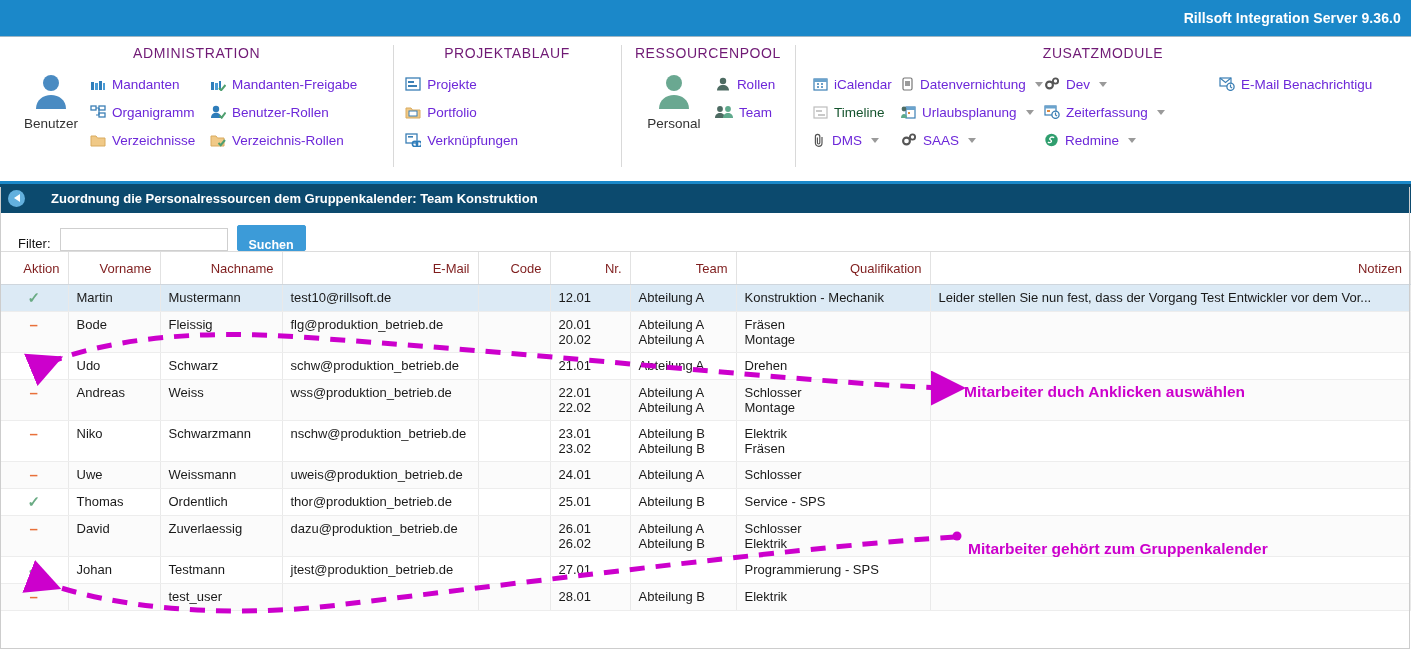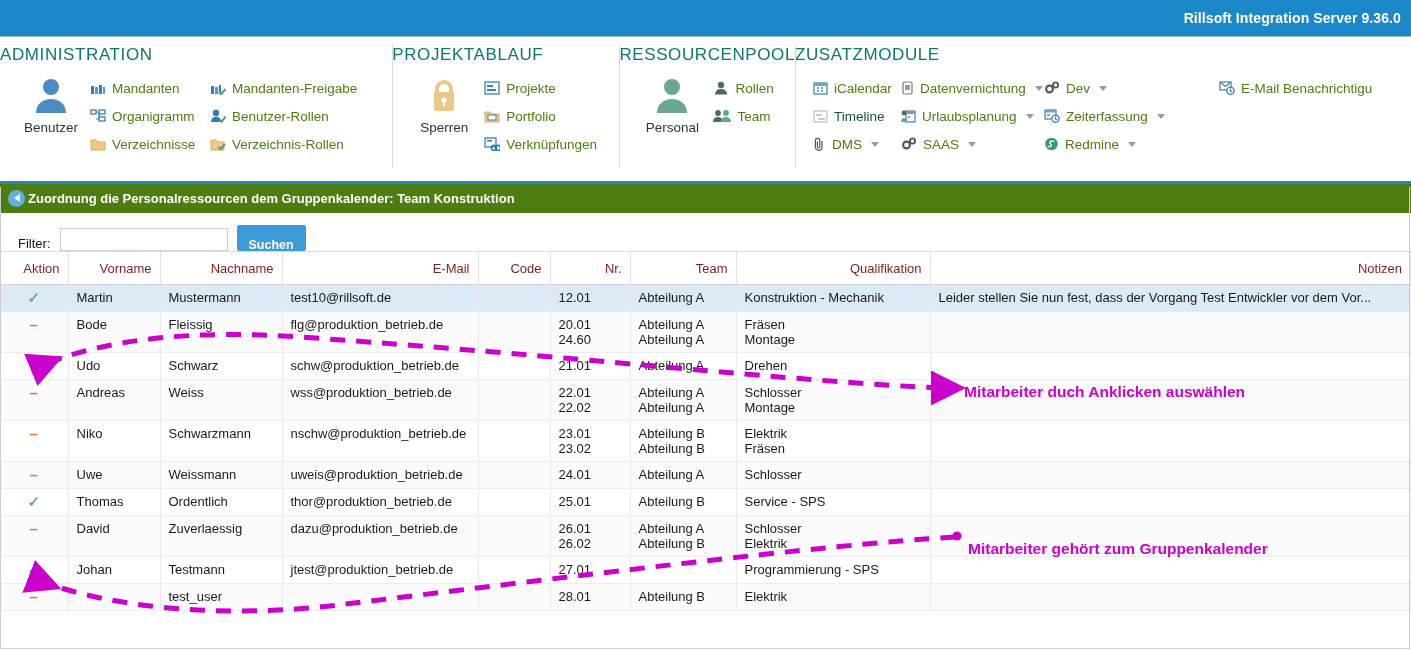--- a/index.html
+++ b/index.html
@@ -102,22 +102,23 @@
     height: 100%;
   }
   .rib-group + .rib-group::before {
     content: "";
     position: absolute;
     left: 0; top: 8px; bottom: 14px;
     width: 1px;
     background: #d9d9d9;
   }
   .rib-title {
-    font-size: 17px;
-    color: #0f766e;
+    text-align: center;
+    font-size: 14px;
+    color: #701a75;
     letter-spacing: .6px;
     padding-bottom: 6px;
   }
   .rib-body {
     display: flex;
     align-items: flex-start;
     padding: 0 12px;
   }
   .big-btn {
     width: 78px;
@@ -134,49 +135,50 @@
     display: flex;
     flex-direction: column;
     gap: 6px;
     padding-top: 6px;
   }
   .small-item {
     display: flex;
     align-items: center;
     gap: 6px;
     font-size: 13.5px;
-    color: #4d7c0f;
+    color: #6d28d9;
     cursor: pointer;
     white-space: nowrap;
     height: 22px;
   }
   .small-item.disabled { color: #14532d; }
   .caret-sm {
     width: 0; height: 0;
     border-left: 4px solid transparent;
     border-right: 4px solid transparent;
     border-top: 5px solid #9a9a9a;
     margin-left: 3px;
   }
 
   
   .ico { display:inline-flex; align-items:center; justify-content:center; }
   .ico svg { display:block; }
 
   
   .section-bar {
     height: 29px;
-    background: #4d7c0f;
+    background: #0c4a6e;
     color: #fff;
     display: flex;
     align-items: center;
     padding-left: 8px;
     font-size: 13px;
     font-weight: bold;
     box-sizing: border-box;
+    gap: 23px;
   }
   .back-circle {
     width: 17px; height: 17px;
     border-radius: 50%;
     background: #63b0de;
     margin-right: 3px;
     position: relative;
     flex: 0 0 auto;
     cursor: pointer;
   }
@@ -388,31 +390,20 @@
           </span>
           <span>Verzeichnis-Rollen</span>
         </div>
       </div>
     </div>
   </div>
 
   <div class="rib-group" style="width:238px">
     <div class="rib-title">PROJEKTABLAUF</div>
     <div class="rib-body">
-      <div class="big-btn" style="width:80px">
-        <span class="ico">
-          <svg width="32" height="36" viewBox="0 0 32 36">
-              <path d="M9 16v-4a7 7 0 0 1 14 0v4" fill="none" stroke="#e8c98a" stroke-width="4"></path>
-              <rect x="6" y="15" width="20" height="19" rx="2" fill="#e8c98a"></rect>
-              <circle cx="16" cy="23" r="2.6" fill="#fff"></circle>
-              <rect x="15" y="24" width="2" height="5" fill="#fff"></rect>
-            </svg>
-        </span>
-        <div class="lbl">Sperren</div>
-      </div>
       <div class="small-col">
         <div class="small-item">
           <span class="ico">
             <svg width="16" height="14" viewBox="0 0 16 14">
                 <rect x="1" y="1" width="14" height="12" fill="none" stroke="#3b7fb5" stroke-width="1.3"></rect>
                 <rect x="3" y="4" width="6" height="2" fill="#3b7fb5"></rect>
                 <rect x="3" y="8" width="9" height="2" fill="#3b7fb5"></rect>
               </svg>
           </span>
           <span>Projekte</span>
@@ -658,21 +649,21 @@
           <td>Leider stellen Sie nun fest, dass der Vorgang Test Entwickler vor dem Vor...</td>
         </tr>
         <tr class="zebra">
           <td class="act"><span class="minus">–</span></td>
           <td>Bode</td>
           <td>Fleissig</td>
           <td>flg@produktion_betrieb.de</td>
           <td></td>
           <td class="multiline">
             <span>20.01</span>
-            <span>24.60</span>
+            <span>20.02</span>
           </td>
           <td class="multiline">
             <span>Abteilung A</span>
             <span>Abteilung A</span>
           </td>
           <td class="multiline">
             <span>Fräsen</span>
             <span>Montage</span>
           </td>
           <td></td>

